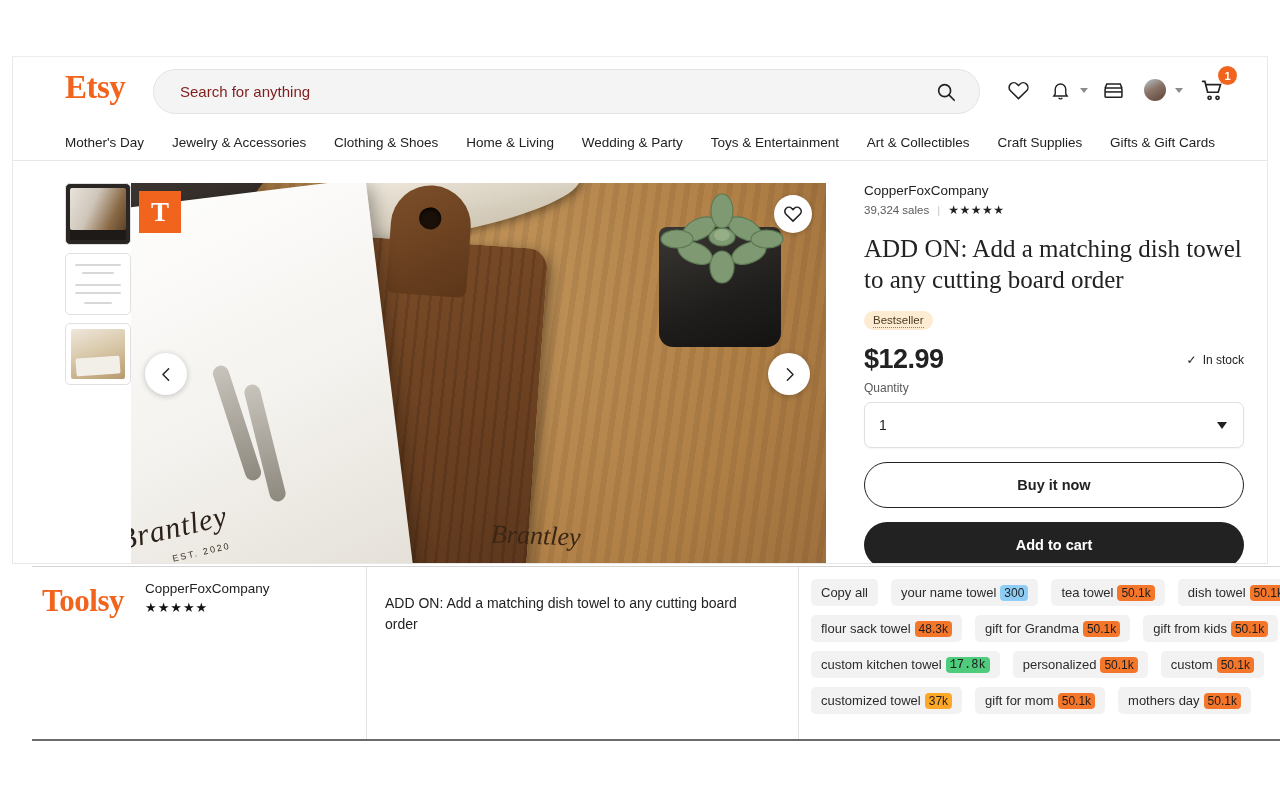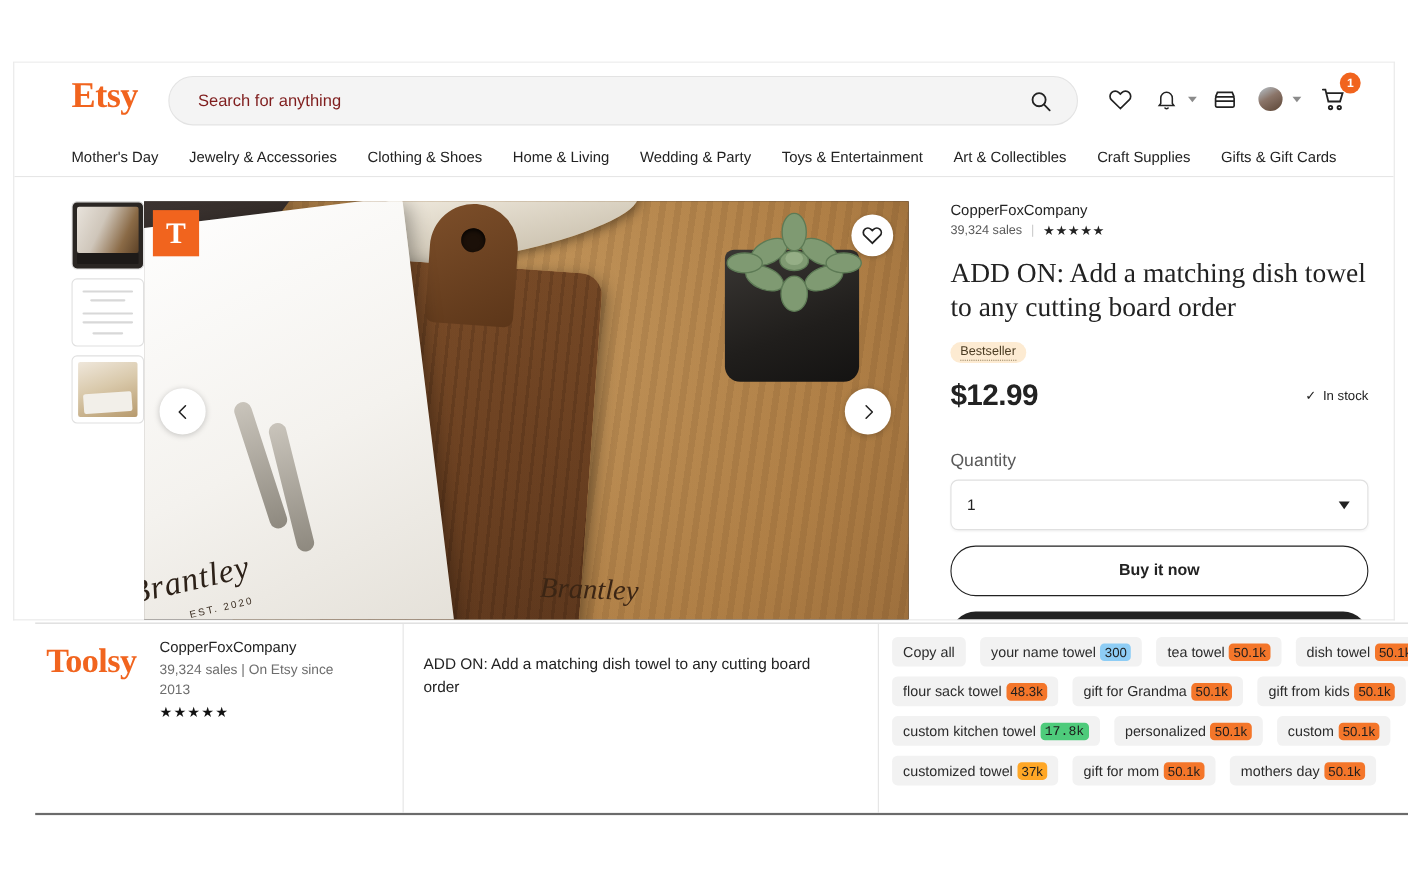--- a/index.html
+++ b/index.html
@@ -190,21 +190,21 @@
   }
   .bestseller {
     display:inline-block; margin-top:16px; padding:3px 9px 4px;
     background:#fdebd2; border-radius:12px; font-size:11.5px; color:#4a3b22;
     border-bottom:none;
   }
   .bestseller span { border-bottom:1.5px dotted #93815f; padding-bottom:1px; }
   .price-row { display:flex; align-items:center; justify-content:space-between; margin-top:14px; }
   .price { font-size:27px; font-weight:700; color:#222; letter-spacing:-0.5px; }
   .instock { display:flex; align-items:center; gap:6px; font-size:12px; color:#222; }
-  .qty-label { font-size:16px; color:#595959; margin-top:36px; }
+  .qty-label { font-size:12px; color:#595959; margin-top:6px; }
   .qty-select {
     margin-top:7px; height:46px; border:1px solid #e0e0e0; border-radius:7px;
     display:flex; align-items:center; padding:0 14px; position:relative; background:#fff;
     box-shadow:0 1px 2px rgba(0,0,0,.04);
   }
   .qty-select .val { font-size:14px; color:#222; }
   .qty-select .tri {
     position:absolute; right:16px; width:0;height:0;
     border-left:5px solid transparent;border-right:5px solid transparent;border-top:7px solid #222;
   }
@@ -427,21 +427,20 @@
       </div>
     </div>
   </div>
 
   <div class="toolsy">
 
     <div class="col-shop">
       <div class="toolsy-logo">Toolsy</div>
       <div class="inner">
         <div class="ts-shop">CopperFoxCompany</div>
-        <div class="ts-sales">39,324 sales | On Etsy since 2013</div>
         <div class="ts-stars">★★★★★</div>
       </div>
     </div>
 
     <div class="col-title">
       <p>ADD ON: Add a matching dish towel to any cutting board order</p>
     </div>
 
     <div class="col-tags">
       <div class="tag-rows">

